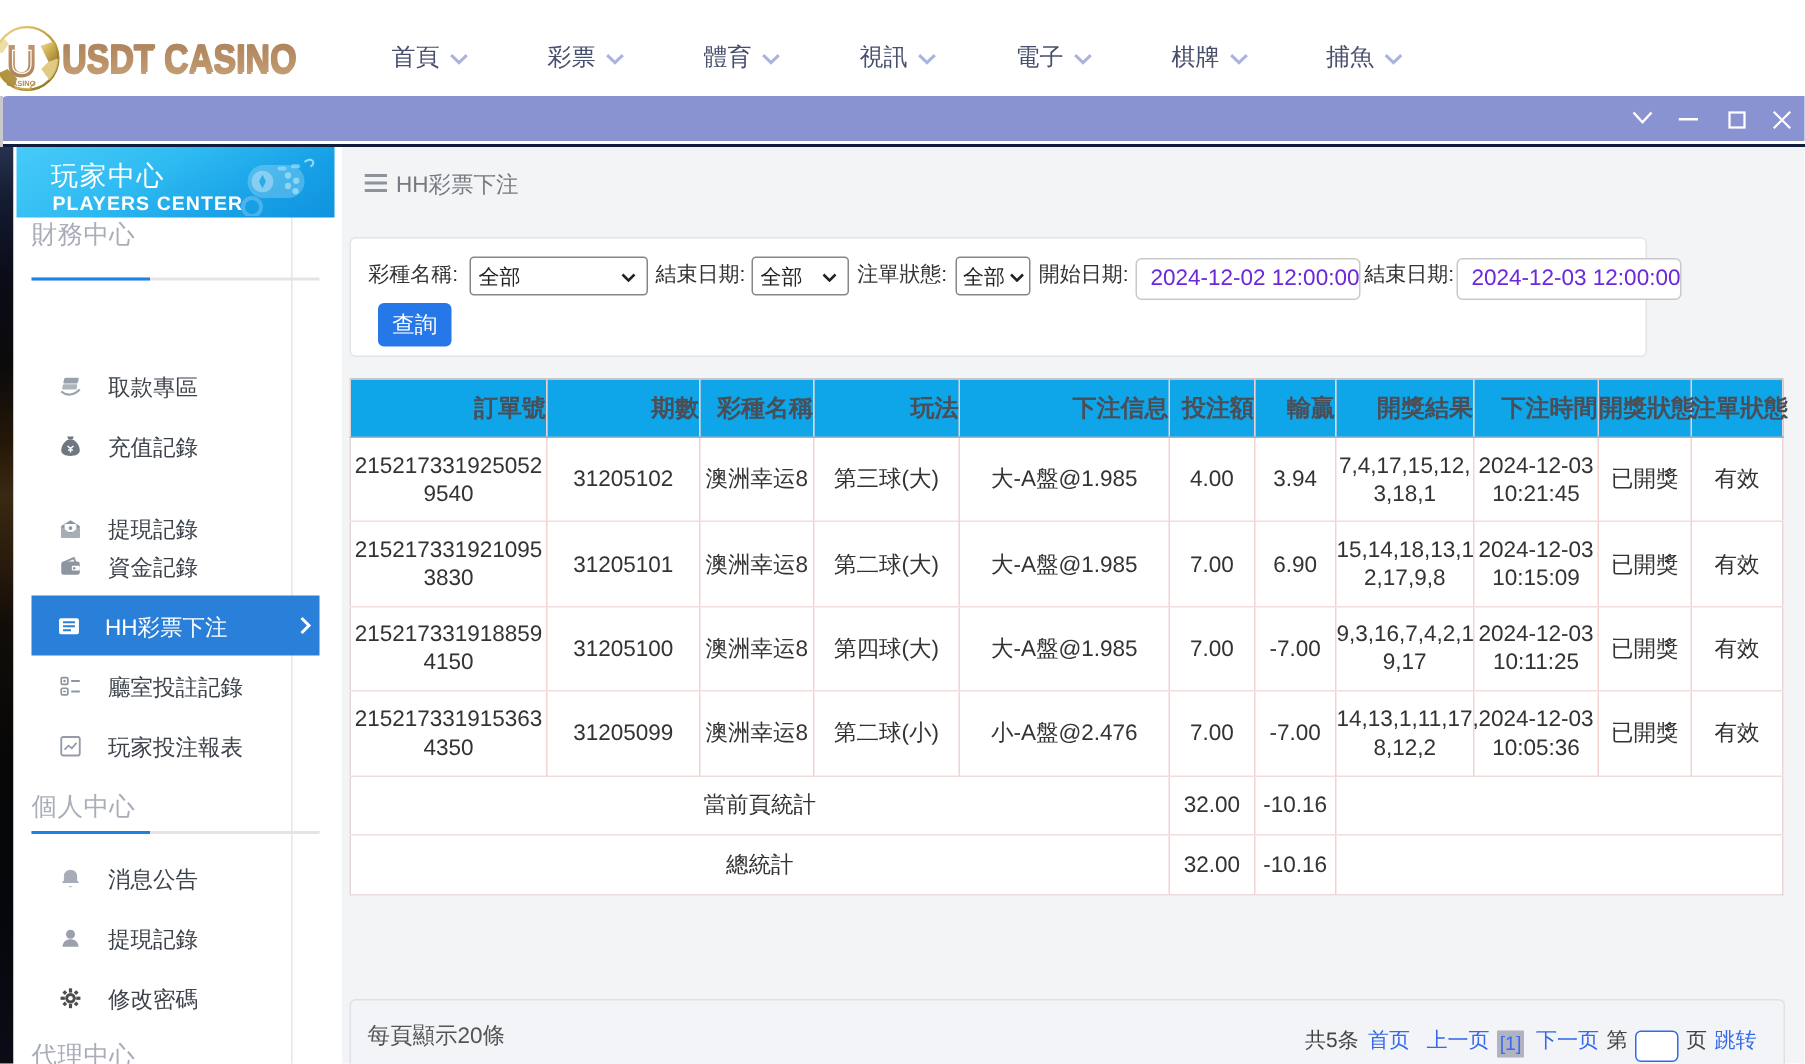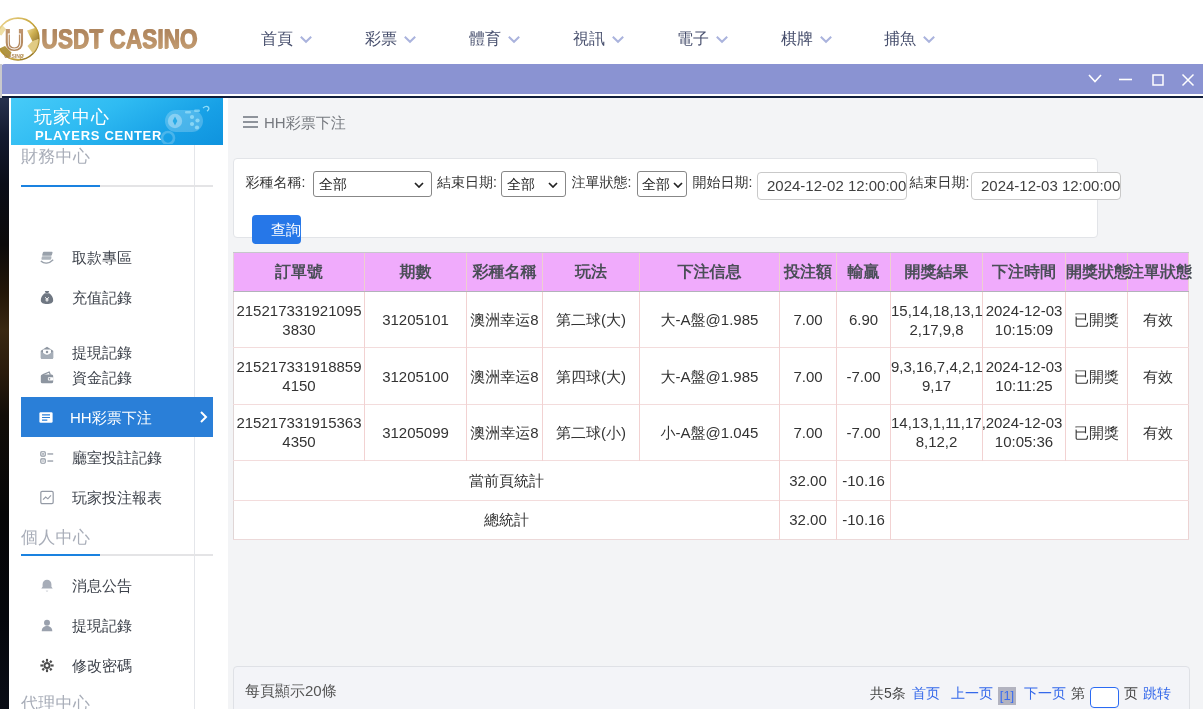--- a/index.html
+++ b/index.html
@@ -25,25 +25,25 @@
 .mi.sel{left:12px;width:192px;background:#2a7fd8}
 .mi.sel .ic{left:17px}
 .mi.sel .tx{left:49px;color:#fff}
 
 .content{position:absolute;left:228px;top:98px;width:975px;height:611px;background:#f3f4f6}
 .bc{position:absolute;left:36px;top:16px;font-size:15px;color:#5f646b}
 .panel{position:absolute;left:5px;top:60px;width:865px;height:80px;background:#fff;border:1px solid #e2e4e8;border-radius:4px}
 .flabel{position:absolute;top:15.5px;font-size:14px;color:#333;height:15px;line-height:15px}
 .fsel{position:absolute;top:12px;height:26px;background:#fff;border:1px solid #878787;border-radius:3px;font-size:14px;color:#222;line-height:24px}
 .fsel .ar{position:absolute;right:7px;top:10px}
-.finp{position:absolute;top:13px;height:28px;background:#fff;border:1px solid #c9c9c9;border-radius:4px;font-size:15px;color:#404040;line-height:26px;padding-left:9px;white-space:nowrap;overflow:hidden}
-.btn{position:absolute;left:18px;top:56px;width:49px;height:29px;background:#2677e8;border-radius:4px;color:#fff;font-size:15px;text-align:right;line-height:29px}
+.finp{position:absolute;top:13px;height:28px;background:#fff;border:1px solid #c9c9c9;border-radius:4px;font-size:15px;color:#6d28d9;line-height:26px;padding-left:9px;white-space:nowrap;overflow:hidden}
+.btn{position:absolute;left:18px;top:43px;width:49px;height:29px;background:#2677e8;border-radius:4px;color:#fff;font-size:15px;text-align:center;line-height:29px}
 
 table{border-collapse:collapse;table-layout:fixed;position:absolute;left:5px;top:154px;width:955px;background:#fff}
-th{background:#f0abfc;font-size:16px;font-weight:bold;color:#4a4e57;height:39px;white-space:nowrap;border-left:1px solid #edcfcf;border-top:1px solid #c6c6cc;border-bottom:1px solid #b2b2ba;text-align:center;vertical-align:middle}
+th{background:#0ea5e9;font-size:16px;font-weight:bold;color:#4a4e57;height:39px;white-space:nowrap;border-left:1px solid #edcfcf;border-top:1px solid #c6c6cc;border-bottom:1px solid #b2b2ba;text-align:right;vertical-align:middle}
 td{font-size:15px;color:#333;text-align:center;vertical-align:middle;border-left:1px solid #f2d2d2;border-top:1px solid #f3dcdc;line-height:19px;height:56.4px}
 tr.sum td{height:39.5px}
 table{border-right:1px solid #ecd3d3;border-bottom:1px solid #ecd9d9;border-left:1px solid #e0d6d6}
 th:first-child,td:first-child{border-left:none}
 
 .pager{position:absolute;left:5px;top:568px;width:957px;height:50px;background:#f3f4f8;border:1px solid #dfe1e6;border-radius:4px 4px 0 0}
 .pg{position:absolute;top:16px;font-size:15px;color:#555;height:16px;line-height:16px}
 .pgr{font-size:14px;top:18px;color:#444}
 .pga{color:#3569ea}
 .pgbox{position:absolute;left:764px;top:20px;width:18px;height:18px;background:#b2b3c0;color:#3a6cf0;font-size:13px;text-align:center;line-height:18px}
@@ -290,20 +290,33 @@
           <th>玩法</th>
           <th>下注信息</th>
           <th>投注額</th>
           <th>輸贏</th>
           <th>開獎結果</th>
           <th>下注時間</th>
           <th>開獎狀態</th>
           <th>注單狀態</th>
         </tr>
   <tr>
+          <td>215217331925052<br>9540</td>
+          <td>31205102</td>
+          <td>澳洲幸运8</td>
+          <td>第三球(大)</td>
+          <td>大-A盤@1.985</td>
+          <td>4.00</td>
+          <td>3.94</td>
+          <td>7,4,17,15,12,<br>3,18,1</td>
+          <td>2024-12-03<br>10:21:45</td>
+          <td>已開獎</td>
+          <td>有效</td>
+        </tr>
+  <tr>
           <td>215217331921095<br>3830</td>
           <td>31205101</td>
           <td>澳洲幸运8</td>
           <td>第二球(大)</td>
           <td>大-A盤@1.985</td>
           <td>7.00</td>
           <td>6.90</td>
           <td>15,14,18,13,1<br>2,17,9,8</td>
           <td>2024-12-03<br>10:15:09</td>
           <td>已開獎</td>
@@ -320,21 +333,21 @@
           <td>9,3,16,7,4,2,1<br>9,17</td>
           <td>2024-12-03<br>10:11:25</td>
           <td>已開獎</td>
           <td>有效</td>
         </tr>
   <tr>
           <td>215217331915363<br>4350</td>
           <td>31205099</td>
           <td>澳洲幸运8</td>
           <td>第二球(小)</td>
-          <td>小-A盤@1.045</td>
+          <td>小-A盤@2.476</td>
           <td>7.00</td>
           <td>-7.00</td>
           <td>14,13,1,11,17,<br>8,12,2</td>
           <td>2024-12-03<br>10:05:36</td>
           <td>已開獎</td>
           <td>有效</td>
         </tr>
   <tr class="sum">
           <td colspan="5">當前頁統計</td>
           <td>32.00</td>

